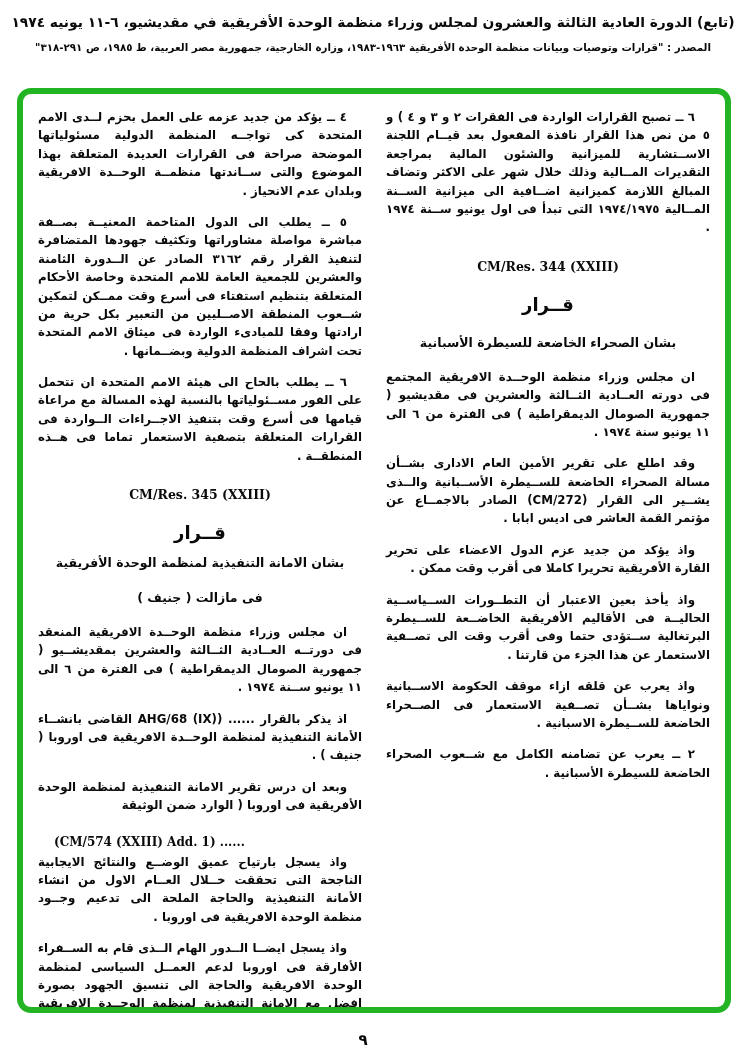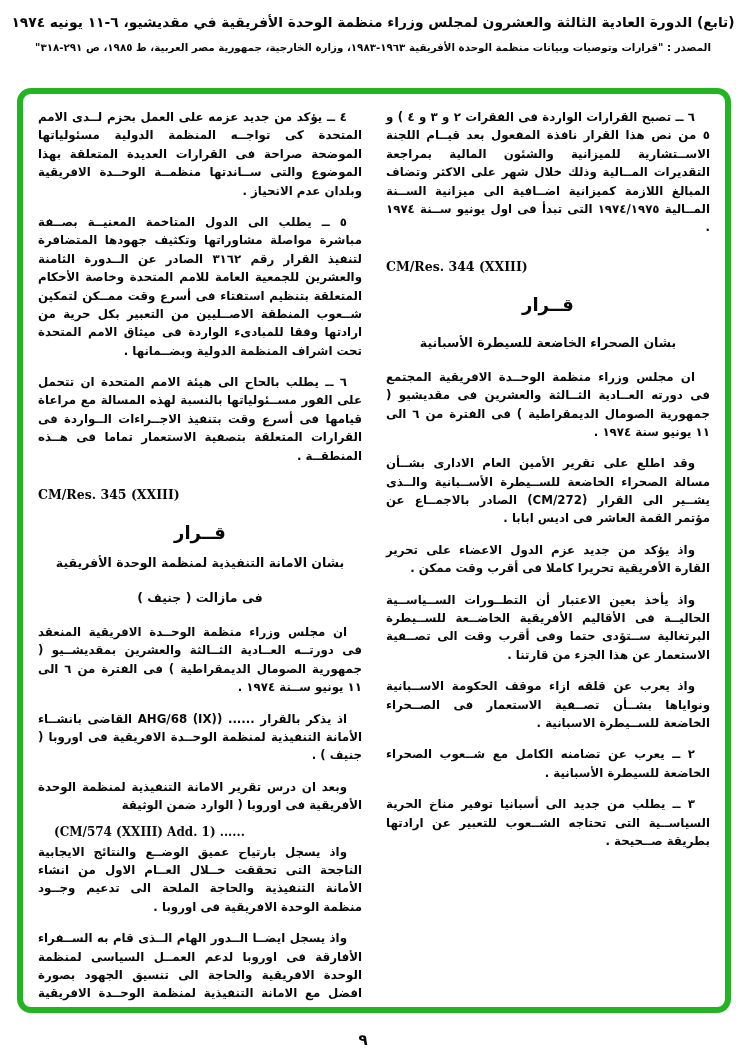--- a/index.html
+++ b/index.html
@@ -51,21 +51,21 @@
   .para {
     direction: rtl;
     text-align: justify;
     text-indent: 15px;
     font-size: 11.8px;
     line-height: 1.56;
     margin: 0 0 13px 0;
   }
   .ref {
     direction: ltr;
-    text-align: left;
+    text-align: center;
     font-family: "DejaVu Serif", serif;
     font-size: 12.5px;
     margin: 22px 0 20px 0;
   }
   .ref-inline {
     direction: ltr;
     text-align: left;
     font-family: "DejaVu Serif", serif;
     font-size: 12px;
     margin: 0 0 4px 16px;
@@ -110,34 +110,33 @@
         <div class="para">٦ ــ تصبح القرارات الواردة فى الفقرات ٢ و ٣ و ٤ ) و ٥ من نص هذا القرار نافذة المفعول بعد قيــام اللجنة الاســتشارية للميزانية والشئون المالية بمراجعة التقديرات المــالية وذلك خلال شهر على الاكثر وتضاف المبالغ اللازمة كميزانية اضــافية الى ميزانية الســنة المــالية ١٩٧٤/١٩٧٥ التى تبدأ فى اول يونيو ســنة ١٩٧٤ .</div>
         <div class="ref">CM/Res. 344 (XXIII)</div>
         <div class="h-main">قــرار</div>
         <div class="h-sub last">بشان الصحراء الخاضعة للسيطرة الأسبانية</div>
         <div class="para">ان مجلس وزراء منظمة الوحــدة الافريقية المجتمع فى دورته العــادية الثــالثة والعشرين فى مقديشيو ( جمهورية الصومال الديمقراطية ) فى الفترة من ٦ الى ١١ يونيو سنة ١٩٧٤ .</div>
         <div class="para">وقد اطلع على تقرير الأمين العام الادارى بشــأن مسالة الصحراء الخاضعة للســيطرة الأســبانية والــذى يشــير الى القرار (CM/272) الصادر بالاجمــاع عن مؤتمر القمة العاشر فى اديس ابابا .</div>
         <div class="para">واذ يؤكد من جديد عزم الدول الاعضاء على تحرير القارة الأفريقية تحريرا كاملا فى أقرب وقت ممكن .</div>
         <div class="para">واذ يأخذ بعين الاعتبار أن التطــورات الســياســية الحاليــة فى الأقاليم الأفريقية الخاضــعة للســيطرة البرتغالية ســتؤدى حتما وفى أقرب وقت الى تصــفية الاستعمار عن هذا الجزء من قارتنا .</div>
         <div class="para">واذ يعرب عن قلقه ازاء موقف الحكومة الاســبانية ونواياها بشــأن تصــفية الاستعمار فى الصــحراء الخاضعة للســيطرة الاسبانية .</div>
         <div class="para">٢ ــ يعرب عن تضامنه الكامل مع شــعوب الصحراء الخاضعة للسيطرة الأسبانية .</div>
-        <div class="para">٣ ــ يطلب من جديد الى أسبانيا توفير مناخ الحرية السياســية التى تحتاجه الشــعوب للتعبير عن ارادتها بطريقة صــحيحة .</div>
       </div>
 
       <div class="col">
         <div class="para">٤ ــ يؤكد من جديد عزمه على العمل بحزم لــدى الامم المتحدة كى تواجــه المنظمة الدولية مسئولياتها الموضحة صراحة فى القرارات العديدة المتعلقة بهذا الموضوع والتى ســاندتها منظمــة الوحــدة الافريقية وبلدان عدم الانحياز .</div>
         <div class="para">٥ ــ يطلب الى الدول المتاخمة المعنيــة بصــفة مباشرة مواصلة مشاوراتها وتكثيف جهودها المتضافرة لتنفيذ القرار رقم ٣١٦٢ الصادر عن الــدورة الثامنة والعشرين للجمعية العامة للامم المتحدة وخاصة الأحكام المتعلقة بتنظيم استفتاء فى أسرع وقت ممــكن لتمكين شــعوب المنطقة الاصــليين من التعبير بكل حرية من ارادتها وفقا للمبادىء الواردة فى ميثاق الامم المتحدة تحت اشراف المنظمة الدولية وبضــمانها .</div>
         <div class="para">٦ ــ يطلب بالحاح الى هيئة الامم المتحدة ان تتحمل على الفور مســئولياتها بالنسبة لهذه المسالة مع مراعاة قيامها فى أسرع وقت بتنفيذ الاجــراءات الــواردة فى القرارات المتعلقة بتصفية الاستعمار تماما فى هــذه المنطقــة .</div>
         <div class="ref">CM/Res. 345 (XXIII)</div>
         <div class="h-main">قــرار</div>
         <div class="h-sub">بشان الامانة التنفيذية لمنظمة الوحدة الأفريقية</div>
         <div class="h-sub last">فى مازالت ( جنيف )</div>
         <div class="para">ان مجلس وزراء منظمة الوحــدة الافريقية المنعقد فى دورتــه العــادية الثــالثة والعشرين بمقديشــيو ( جمهورية الصومال الديمقراطية ) فى الفترة من ٦ الى ١١ يونيو ســنة ١٩٧٤ .</div>
         <div class="para">اذ يذكر بالقرار ...... (AHG/68 (IX) القاضى بانشــاء الأمانة التنفيذية لمنظمة الوحــدة الافريقية فى اوروبا ( جنيف ) .</div>
-        <div class="para" style="margin-bottom:10px">وبعد ان درس تقرير الامانة التنفيذية لمنظمة الوحدة الأفريقية فى اوروبا ( الوارد ضمن الوثيقة</div>
+        <div class="para" style="margin-bottom:20px">وبعد ان درس تقرير الامانة التنفيذية لمنظمة الوحدة الأفريقية فى اوروبا ( الوارد ضمن الوثيقة</div>
         <div class="ref-inline">(CM/574 (XXIII) Add. 1) ......</div>
         <div class="para">واذ يسجل بارتياح عميق الوضــع والنتائج الايجابية الناجحة التى تحققت خــلال العــام الاول من انشاء الأمانة التنفيذية والحاجة الملحة الى تدعيم وجــود منظمة الوحدة الافريقية فى اوروبا .</div>
         <div class="para">واذ يسجل ايضــا الــدور الهام الــذى قام به الســفراء الأفارقة فى اوروبا لدعم العمــل السياسى لمنظمة الوحدة الافريقية والحاجة الى تنسيق الجهود بصورة افضل مع الامانة التنفيذية لمنظمة الوحــدة الافريقية فى اوروبا .</div>
       </div>
 
     </div>
   </div>
 
   <div class="page-num">٩</div>
 

